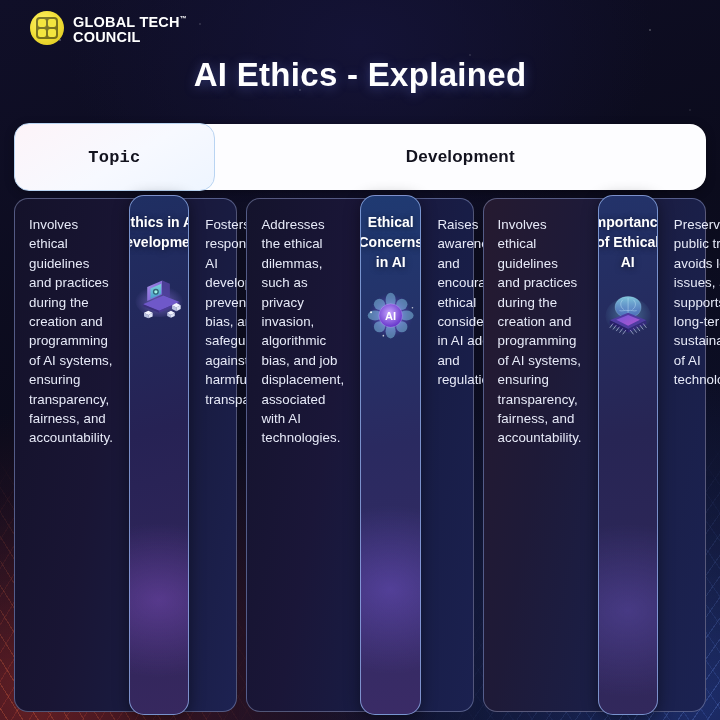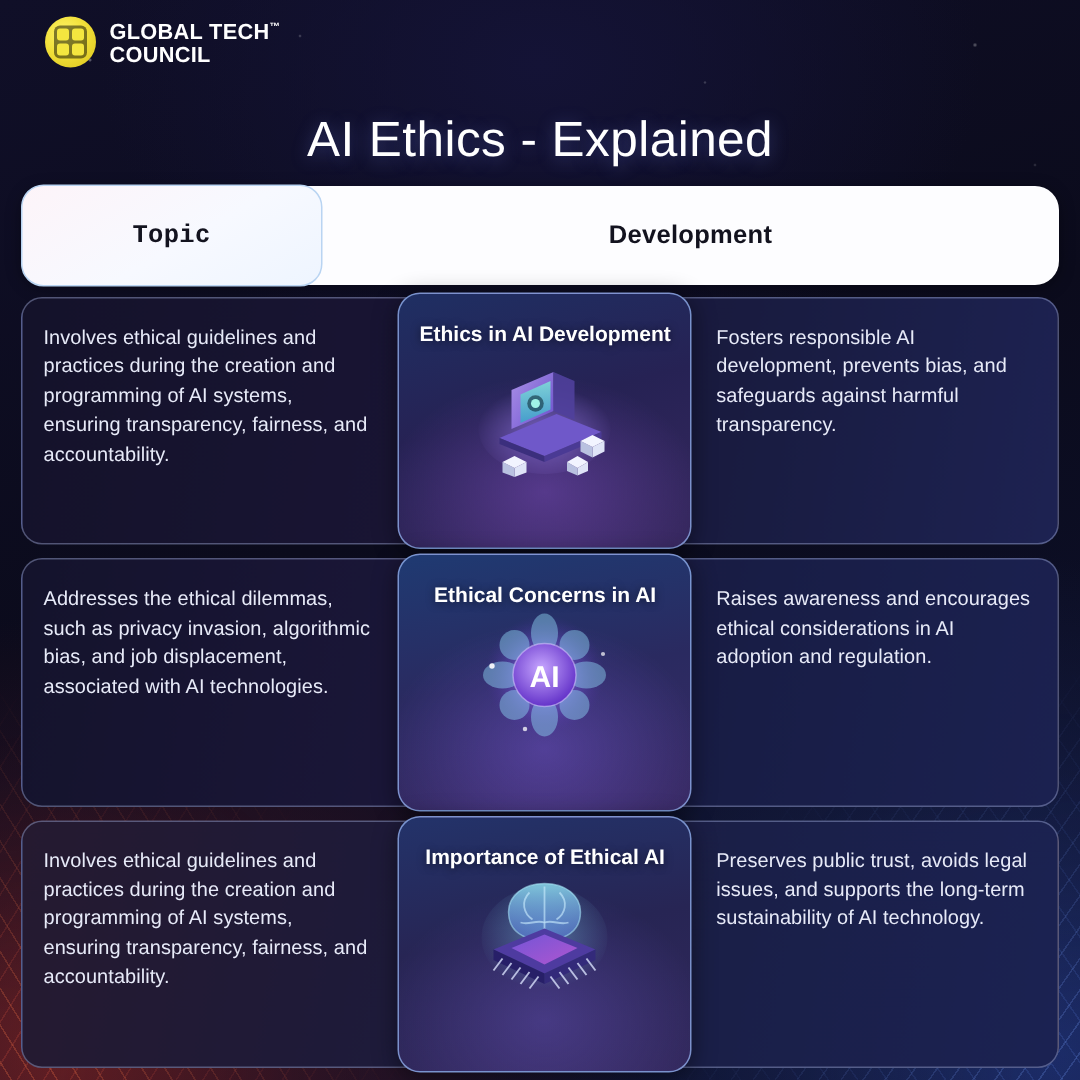--- a/index.html
+++ b/index.html
@@ -146,24 +146,23 @@
   .globe::before { inset: 1.5px; border-width: 0 1px; }
   .globe::after  { inset: 1.5px; border-width: 1px 0; height: 0; top: 6.3px; }
 
   
   .page-title {
     position: absolute;
     top: 56px; left: 0; right: 0;
     text-align: center;
     color: #ffffff;
     font-size: 33px;
-    font-weight: 400;
+    font-weight: 700;
     letter-spacing: .3px;
     text-shadow: 0 2px 12px rgba(120,140,255,.35);
-    margin-top: 18px;
   }
 
   
   .table-wrap {
     position: absolute;
     left: 14px; right: 14px;
     top: 124px; bottom: 8px;
     display: flex;
     flex-direction: column;
     gap: 8px;
@@ -198,21 +197,21 @@
     border: 1.5px solid #b9d4f2;
     border-radius: 15px;
     margin: -1px 0;
     font-family: Liberation Mono, monospace;
   }
 
   
   .body-rows {
     flex: 1 1 auto;
     display: flex;
-    flex-direction: column;
+    flex-direction: row;
     gap: 9px;
   }
 
   .row {
     position: relative;
     flex: 1 1 0;
     display: flex;
     align-items: stretch;
     border-radius: 14px;
     border: 1px solid rgba(173,186,230,.40);

